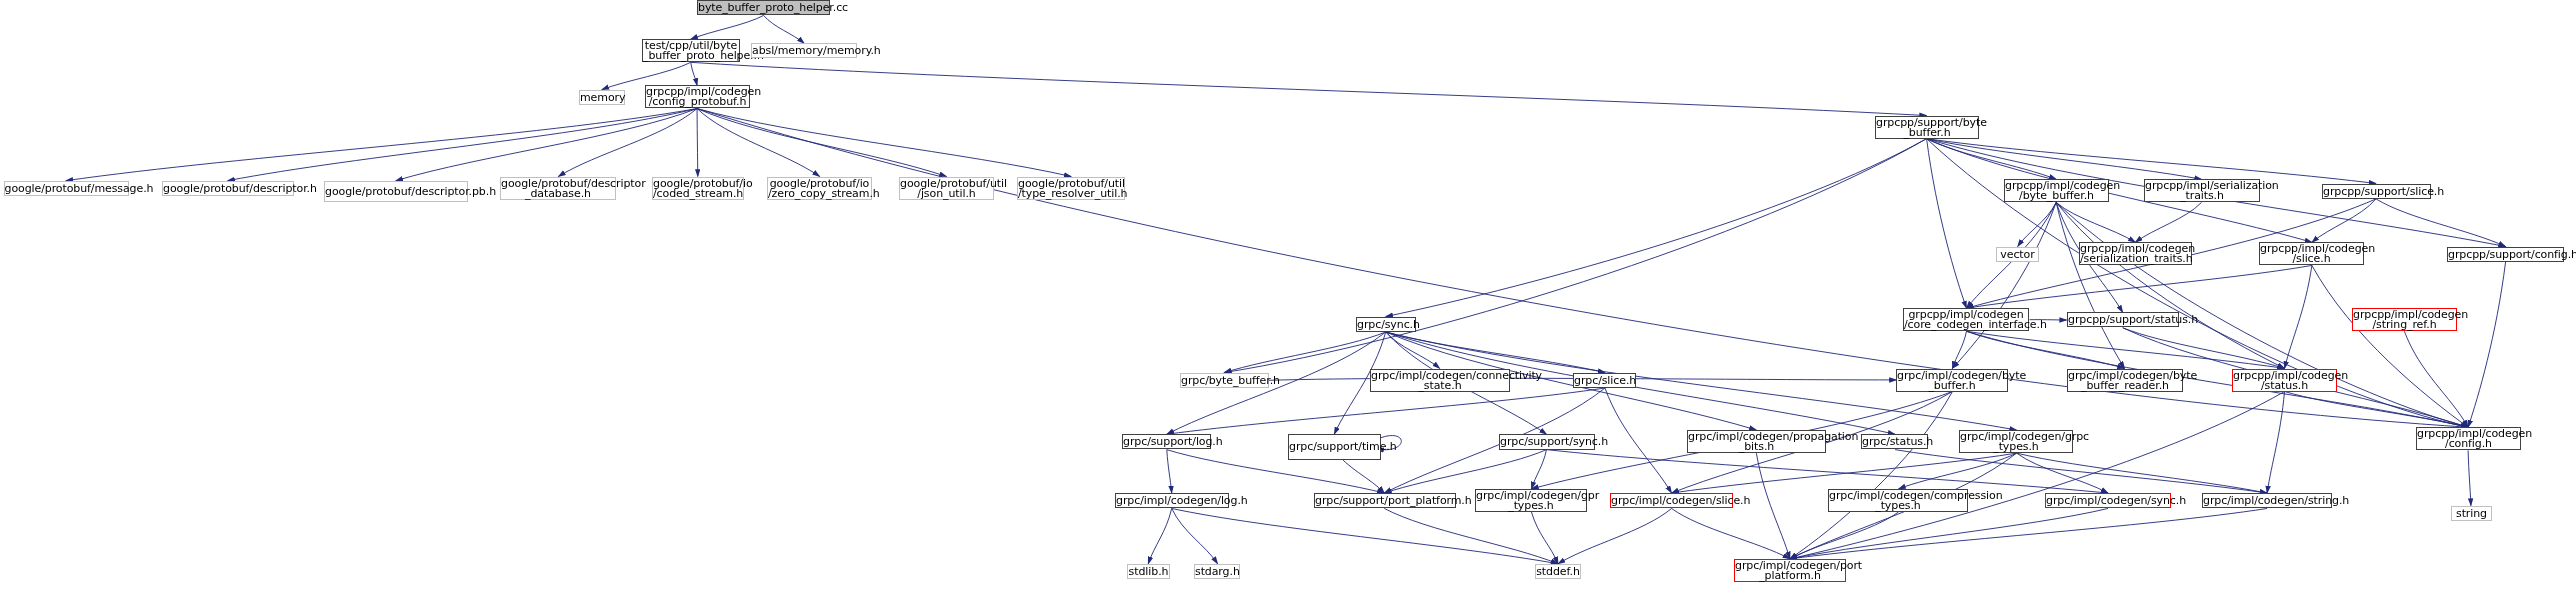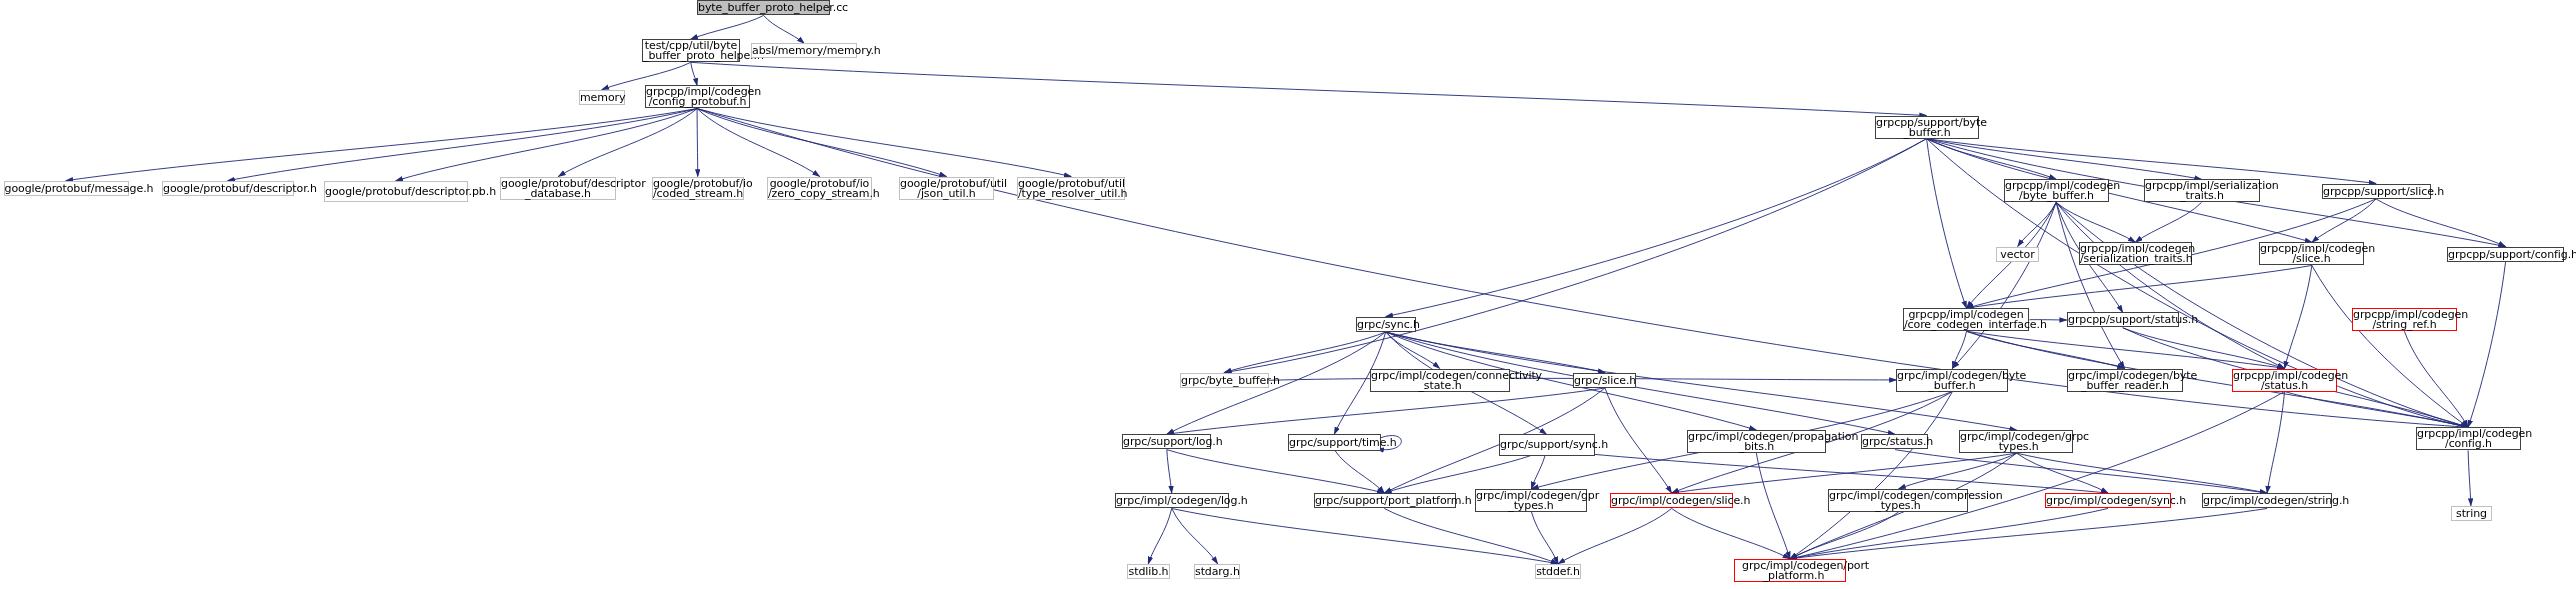--- a/index.html
+++ b/index.html
@@ -184,37 +184,37 @@
       <div class="node hdr" style="left: 1573px; top: 373px; width: 63px; height: 15.4px;"><span>grpc/slice.h</span></div>
       <div class="node hdr" style="left: 1896px; top: 369px; width: 112px; height: 23px;"><span>grpc/impl/codegen/byte
 _buffer.h</span></div>
       <div class="node hdr" style="left: 2067px; top: 369px; width: 116px; height: 23px;"><span>grpc/impl/codegen/byte
 _buffer_reader.h</span></div>
       <div class="node red" style="left: 2232px; top: 369px; width: 105px; height: 23px;"><span>grpcpp/impl/codegen
 /status.h</span></div>
       <div class="node hdr" style="left: 2416px; top: 427px; width: 105px; height: 23px;"><span>grpcpp/impl/codegen
 /config.h</span></div>
       <div class="node hdr" style="left: 1122px; top: 434px; width: 89px; height: 15.4px;"><span>grpc/support/log.h</span></div>
-      <div class="node hdr" style="left: 1288px; top: 434px; width: 93px; height: 17px;"><span>grpc/support/time.h</span></div>
-      <div class="node hdr" style="left: 1499px; top: 434px; width: 96px; height: 22px;"><span>grpc/support/sync.h</span></div>
+      <div class="node hdr" style="left: 1288px; top: 434px; width: 93px; height: 26px;"><span>grpc/support/time.h</span></div>
+      <div class="node hdr" style="left: 1499px; top: 434px; width: 96px; height: 16px;"><span>grpc/support/sync.h</span></div>
       <div class="node hdr" style="left: 1687px; top: 430px; width: 139px; height: 23px;"><span>grpc/impl/codegen/propagation
 _bits.h</span></div>
       <div class="node hdr" style="left: 1861px; top: 434px; width: 67px; height: 15.4px;"><span>grpc/status.h</span></div>
       <div class="node hdr" style="left: 1959px; top: 430px; width: 114px; height: 23px;"><span>grpc/impl/codegen/grpc
 _types.h</span></div>
       <div class="node hdr" style="left: 1115px; top: 493px; width: 114px; height: 15.4px;"><span>grpc/impl/codegen/log.h</span></div>
       <div class="node hdr" style="left: 1314px; top: 493px; width: 142px; height: 15.4px;"><span>grpc/support/port_platform.h</span></div>
       <div class="node hdr" style="left: 1475px; top: 489px; width: 112px; height: 23px;"><span>grpc/impl/codegen/gpr
 _types.h</span></div>
       <div class="node red" style="left: 1610px; top: 493px; width: 123px; height: 15.4px;"><span>grpc/impl/codegen/slice.h</span></div>
       <div class="node hdr" style="left: 1828px; top: 489px; width: 140px; height: 23px;"><span>grpc/impl/codegen/compression
 _types.h</span></div>
       <div class="node red" style="left: 2045px; top: 493px; width: 126px; height: 15.4px;"><span>grpc/impl/codegen/sync.h</span></div>
       <div class="node hdr" style="left: 2202px; top: 493px; width: 130px; height: 15.4px;"><span>grpc/impl/codegen/string.h</span></div>
       <div class="node " style="left: 1127px; top: 564px; width: 43px; height: 15.4px;"><span>stdlib.h</span></div>
       <div class="node " style="left: 1194px; top: 564px; width: 46px; height: 15.4px;"><span>stdarg.h</span></div>
       <div class="node " style="left: 1535px; top: 564px; width: 46px; height: 15.4px;"><span>stddef.h</span></div>
-      <div class="node red" style="left: 1734px; top: 559px; width: 112px; height: 23px; padding-left: 7px;"><span>grpc/impl/codegen/port
+      <div class="node red" style="left: 1734px; top: 559px; width: 112px; height: 23px;"><span>grpc/impl/codegen/port
 _platform.h</span></div>
       <div class="node " style="left: 2451px; top: 506px; width: 41px; height: 15.4px;"><span>string</span></div>
     </div>
 </div>
 
 
 </body></html>

